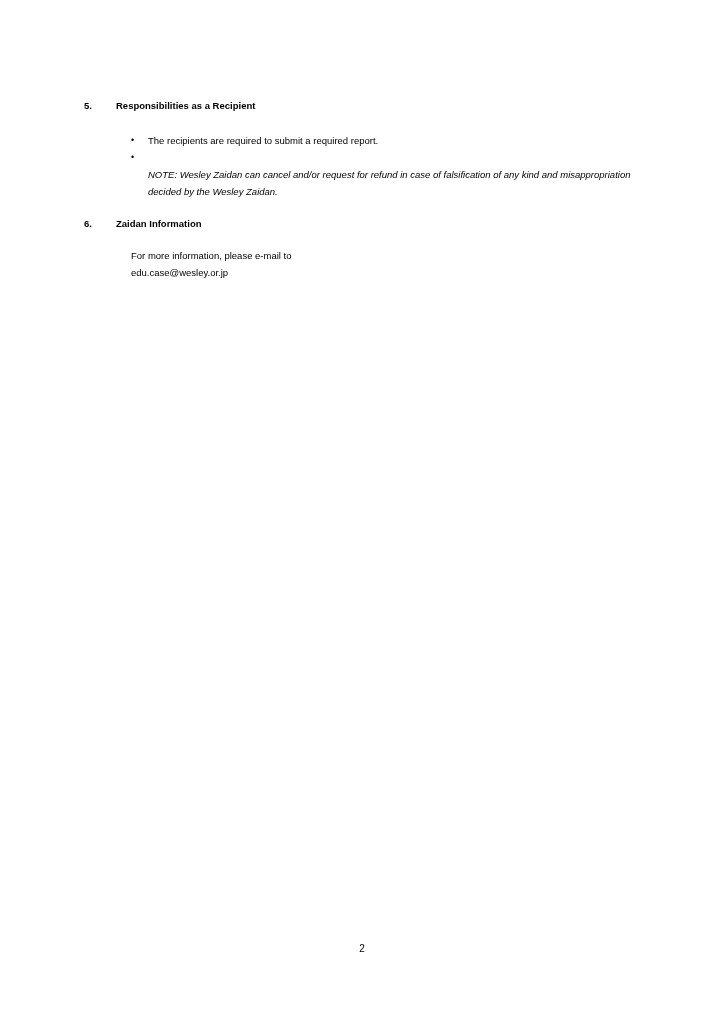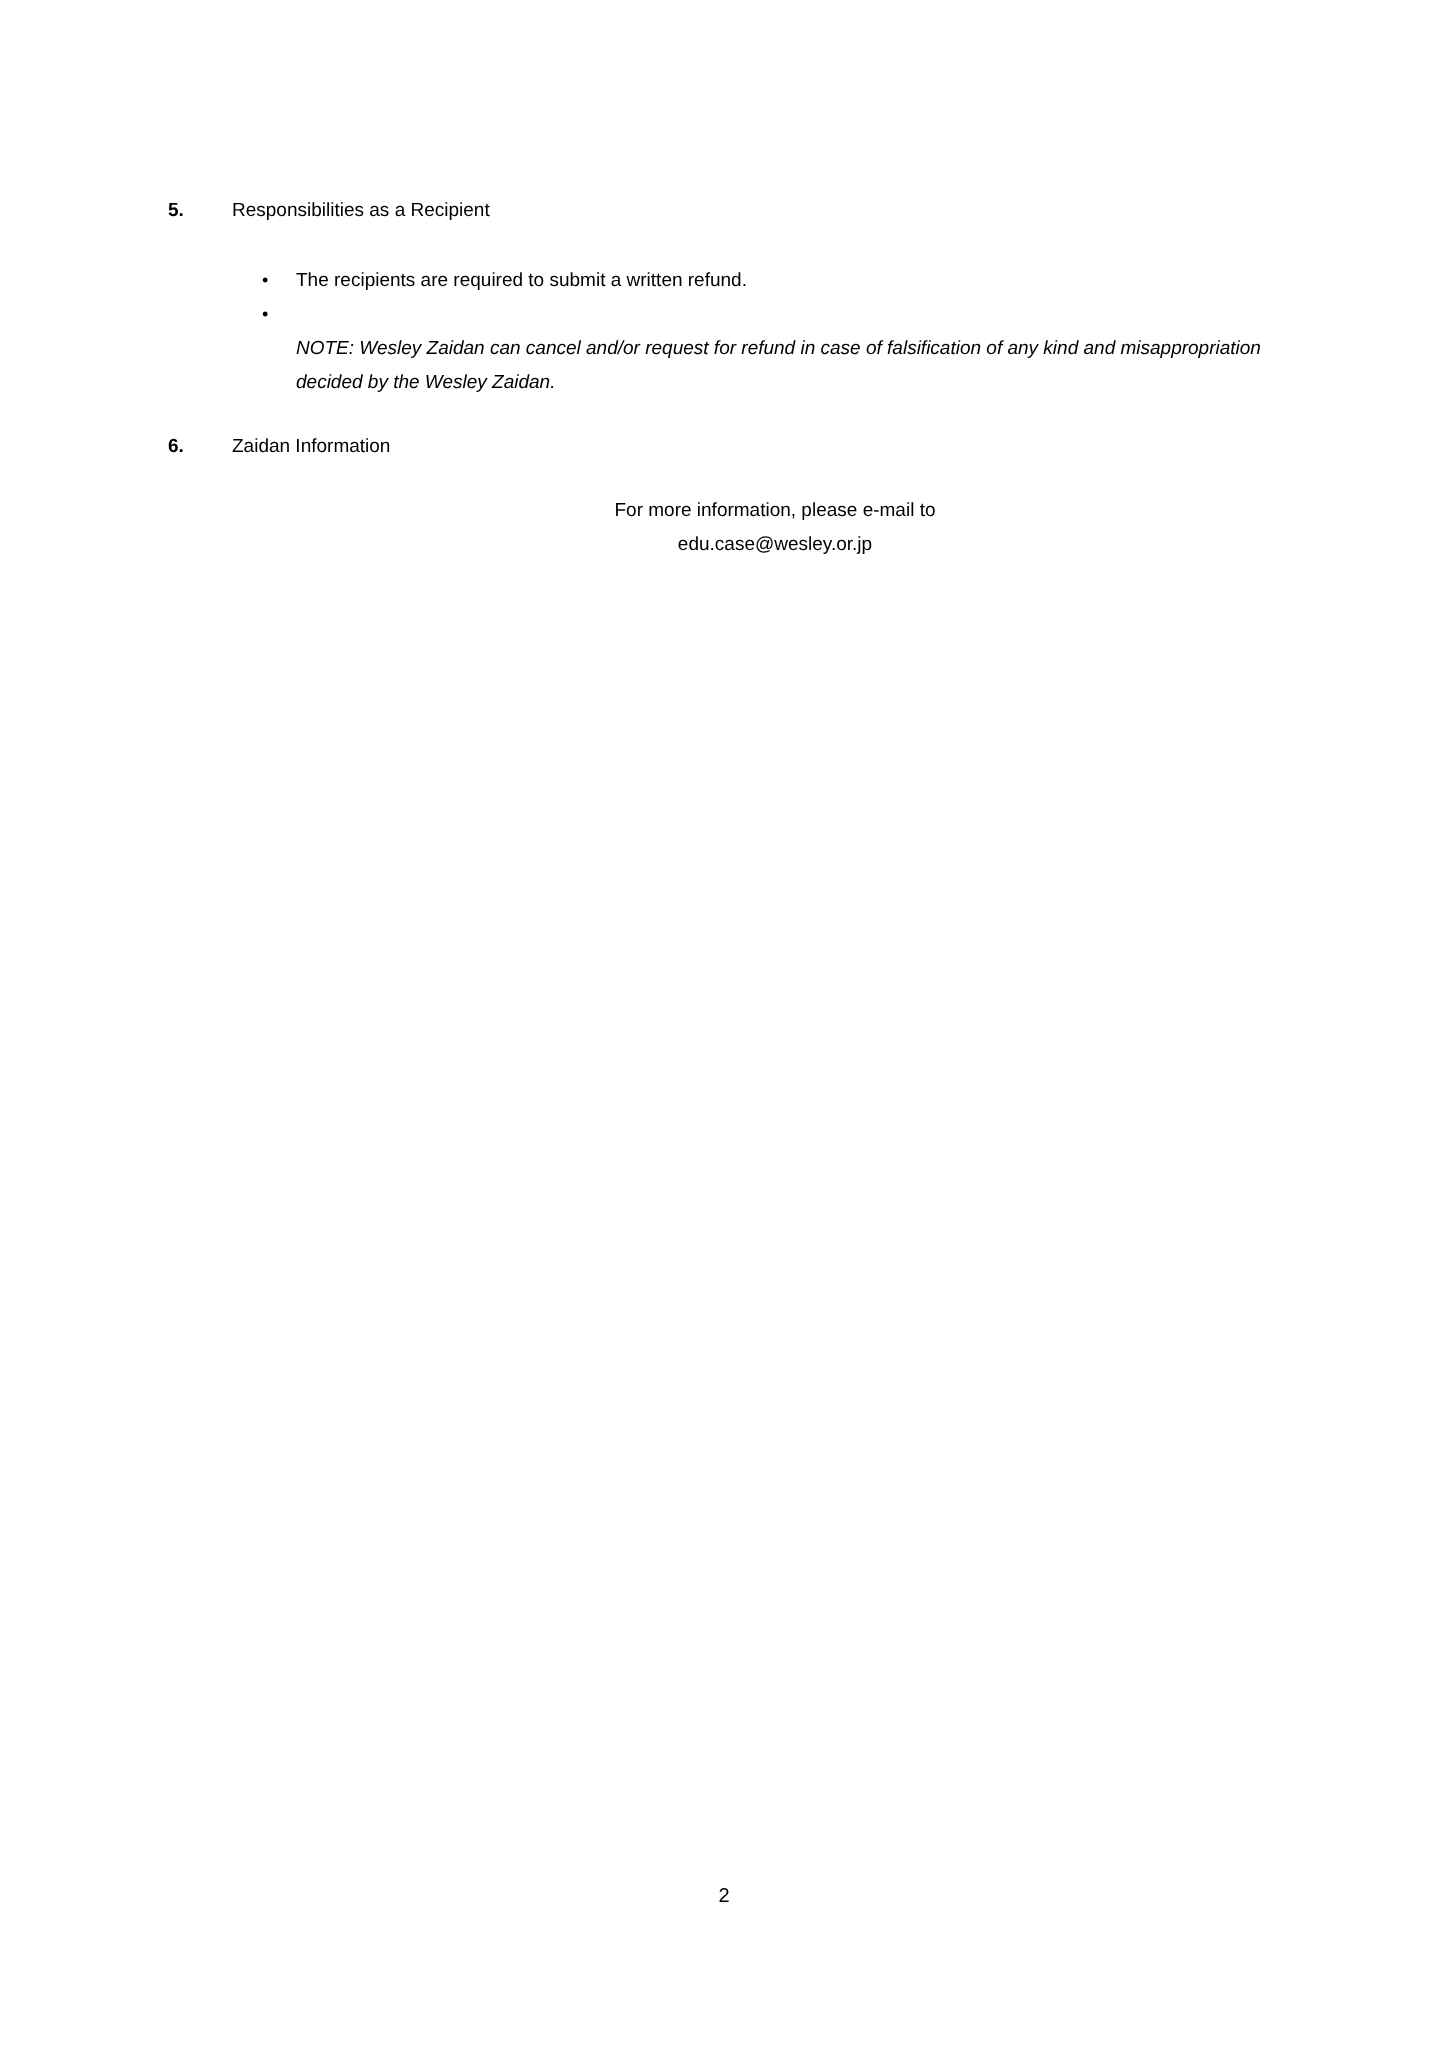--- a/index.html
+++ b/index.html
@@ -36,21 +36,21 @@
   }
   .section-number {
     width: 32px;
     flex: 0 0 32px;
     font-size: 9.5px;
     font-weight: bold;
     line-height: 1.35;
   }
   .section-title {
     font-size: 9.5px;
-    font-weight: normal;
+    font-weight: bold;
     line-height: 1.35;
     text-align: right;
   }
 
   
   .bullets {
     margin-top: 20px;
     margin-left: 47px;
   }
   .bullet-item {
@@ -78,21 +78,20 @@
     font-style: italic;
   }
 
   .spacer-after-bullets { height: 18px; }
 
   .contact-block {
     margin-top: 17px;
     margin-left: 47px;
     font-size: 9.5px;
     line-height: 1.75;
-    text-align: center;
   }
   .contact-line { white-space: pre; }
 
   .page-number {
     position: absolute;
     left: 0;
     right: 0;
     top: 944px;
     text-align: center;
     font-size: 10px;
@@ -108,21 +107,21 @@
 
     <div class="section">
       <div class="section-number">5.</div>
       <div class="section-title">Responsibilities as a Recipient</div>
     </div>
 
     <div class="bullets">
 
       <div class="bullet-item">
         <div class="bullet-mark">•</div>
-        <div class="bullet-text">The recipients are required to submit a written refund.</div>
+        <div class="bullet-text">The recipients are required to submit a required report.</div>
       </div>
 
       <div class="bullet-item">
         <div class="bullet-mark">•</div>
       </div>
 
       <div class="note-block">NOTE: Wesley Zaidan can cancel and/or request for refund in case of falsification of any kind and misappropriation decided by the Wesley Zaidan.</div>
     </div>
 
     <div class="spacer-after-bullets"></div>

